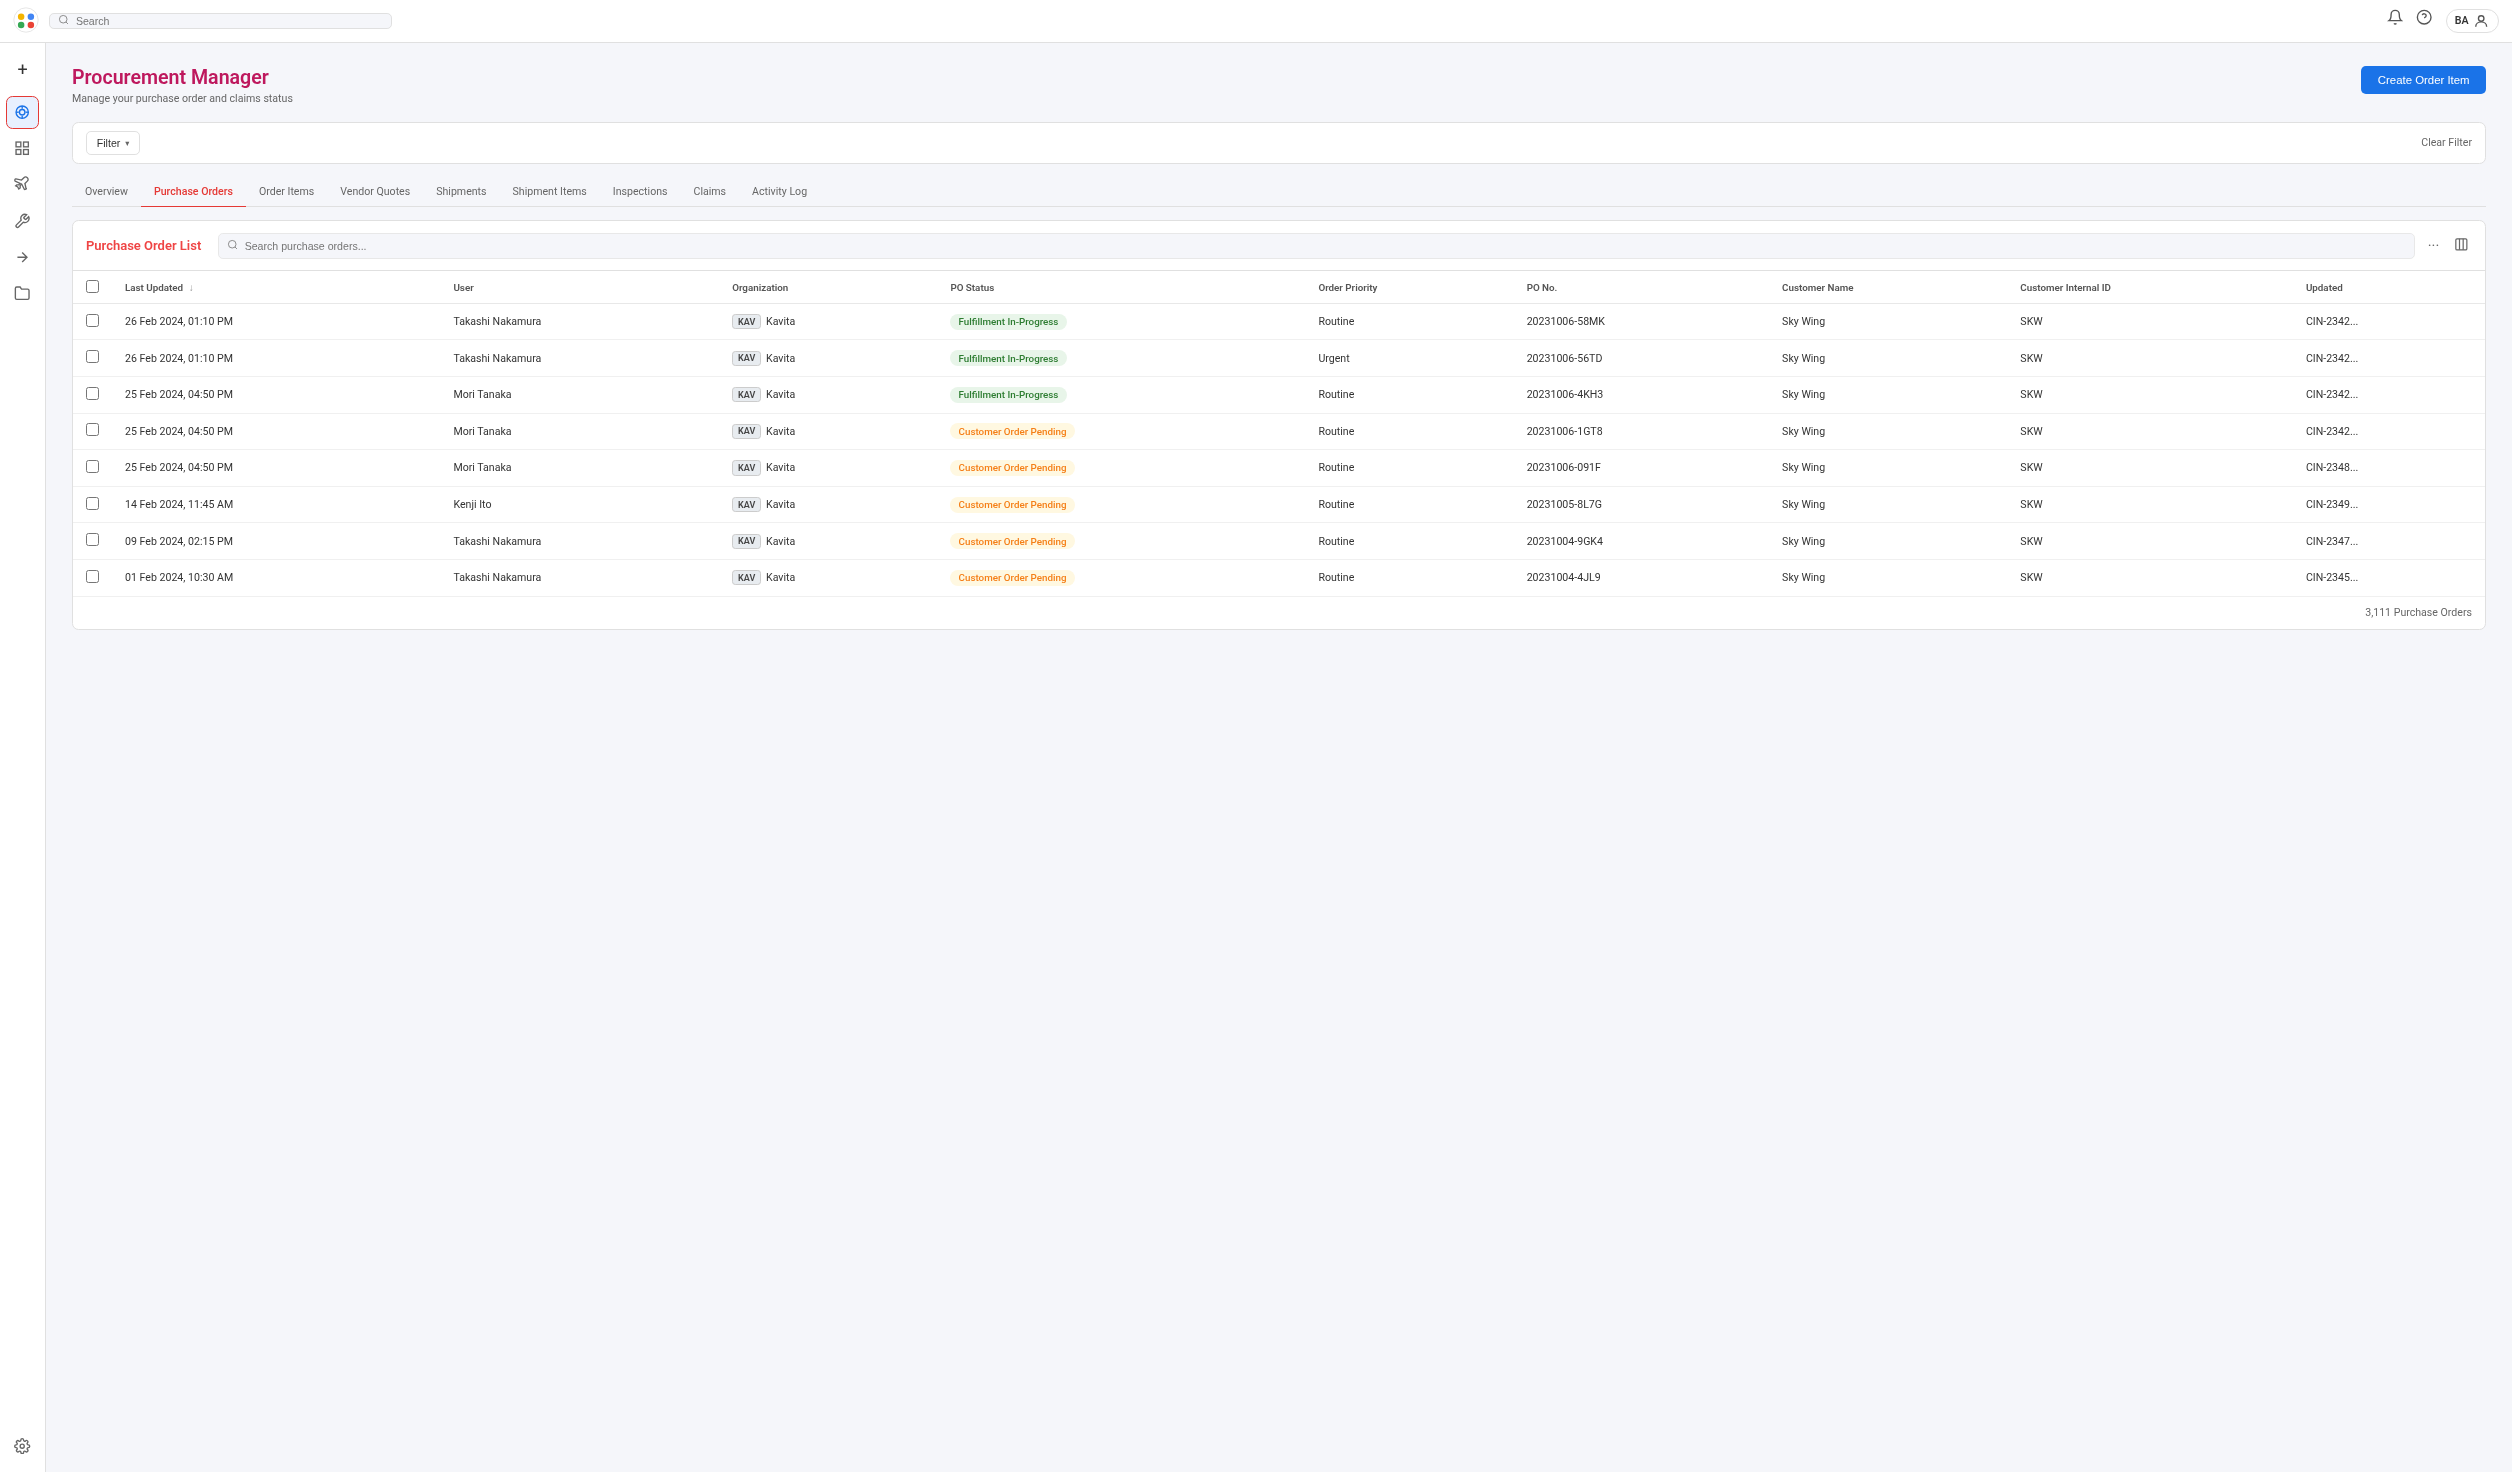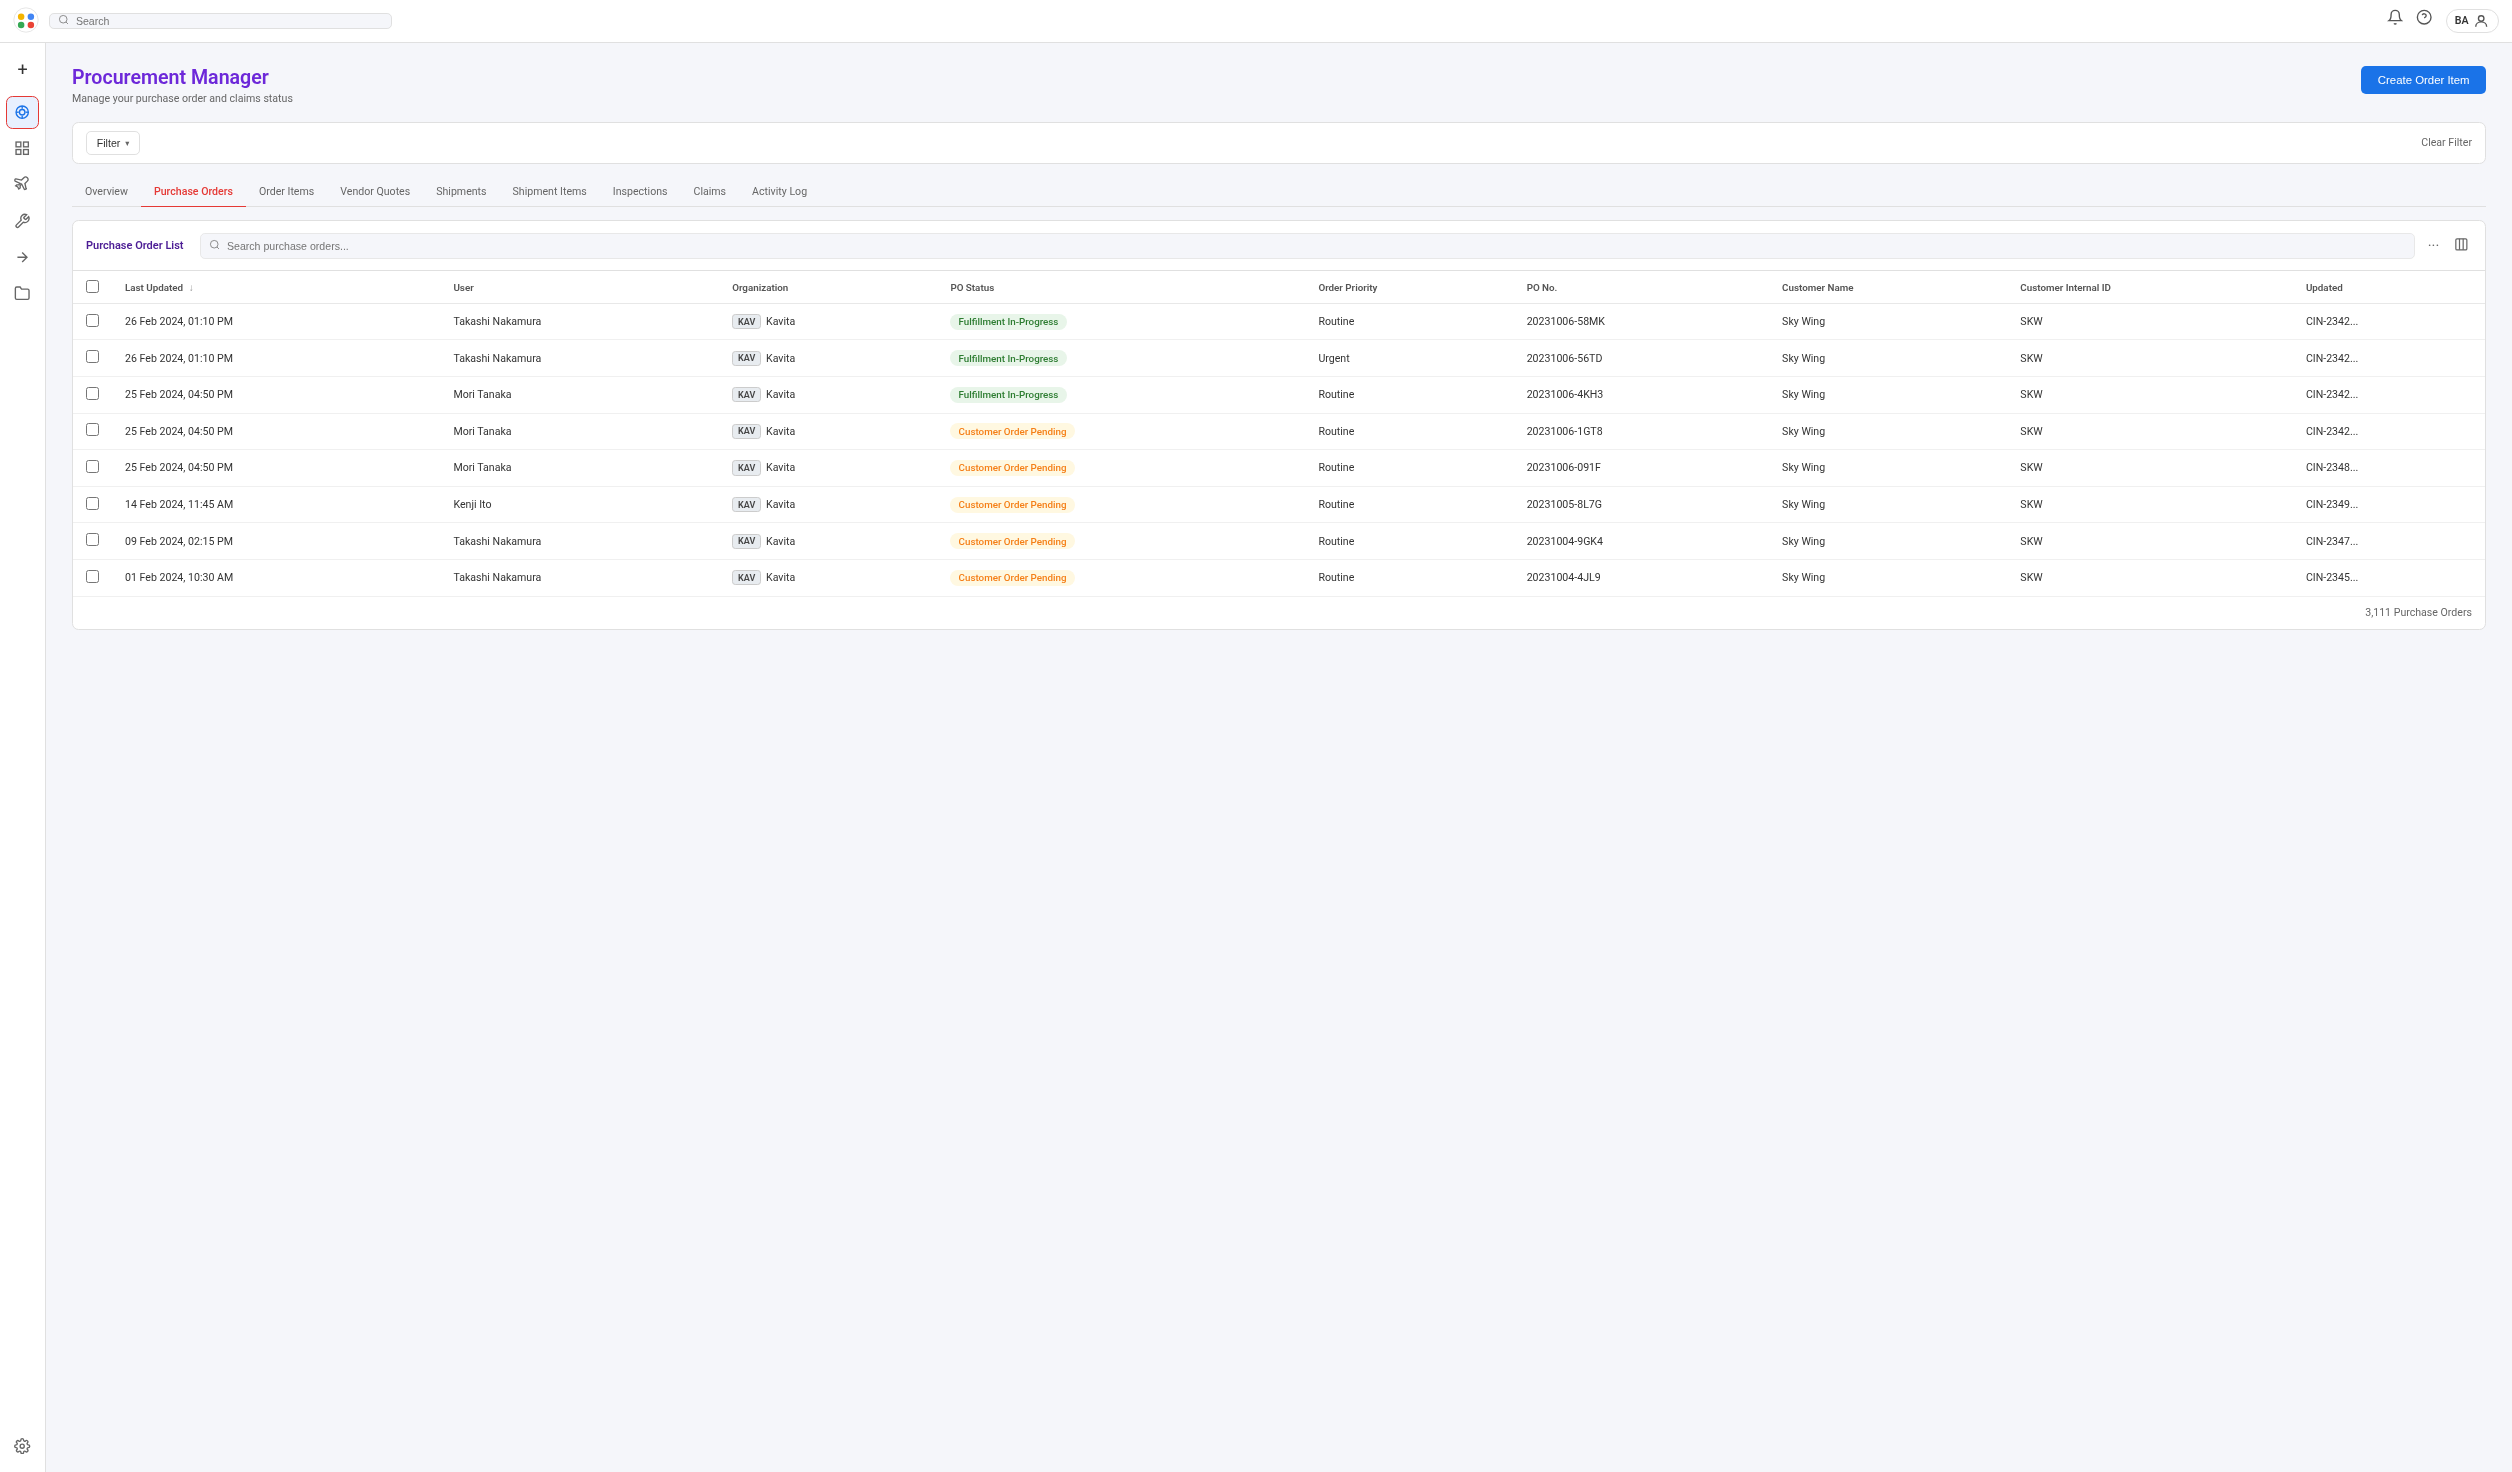--- a/index.html
+++ b/index.html
@@ -22,40 +22,40 @@
     .sidebar-item { width: 33px; height: 33px; display: flex; align-items: center; justify-content: center; border-radius: 6.5px; cursor: pointer; color: #666; font-size: 14.7px; position: relative; }
     .sidebar-item.active { background: #e8f0fe; color: #1a73e8; border: 1.6px solid #e53935; }
     .sidebar-item-add { margin-bottom: 6.5px; color: #333; font-size: 18px; }
     .sidebar-bottom { margin-top: auto; }
 
     
     .main { margin-top: 43px; margin-left: 46px; flex: 1; overflow-y: auto; padding: 23px 26px; }
 
     
     .page-header { display: flex; align-items: flex-start; justify-content: space-between; margin-bottom: 16.4px; }
-    .page-title { font-size: 19.6px; font-weight: 600; color: #6d28d9; margin-bottom: 3.3px; }
+    .page-title { font-size: 19.6px; font-weight: 600; color: #be185d; margin-bottom: 3.3px; }
     .page-subtitle { font-size: 10.6px; color: #666; }
     .btn-primary { background: #1a73e8; color: #fff; border: none; border-radius: 4.9px; padding: 8.2px 16.4px; font-size: 11.4px; font-weight: 500; cursor: pointer; white-space: nowrap; margin-left: 24px; }
 
     
     .filter-bar { background: #fff; border: 0.8px solid #e0e0e0; border-radius: 6.5px; padding: 8.2px 13px; display: flex; align-items: center; justify-content: space-between; margin-bottom: 13px; }
     .filter-left { display: flex; align-items: center; gap: 6.5px; }
     .filter-btn { display: flex; align-items: center; gap: 4.9px; border: 0.8px solid #e0e0e0; border-radius: 4.9px; padding: 4.9px 9.8px; background: #fff; cursor: pointer; font-size: 10.6px; color: #333; }
     .filter-btn .chevron { font-size: 8.2px; color: #666; }
     .clear-filter { font-size: 10.6px; color: #666; cursor: pointer; }
 
     
     .tabs { display: flex; align-items: center; gap: 0; margin-bottom: 13px; border-bottom: 0.8px solid #e0e0e0; }
     .tab { padding: 8.2px 13px; font-size: 10.6px; color: #666; cursor: pointer; border-bottom: 1.6px solid transparent; margin-bottom: -0.8px; white-space: nowrap; }
     .tab.active { color: #e53935; border-bottom-color: #e53935; font-weight: 500; }
 
     
     .table-card { background: #fff; border: 0.8px solid #e0e0e0; border-radius: 6.5px; overflow: hidden; }
     .table-header { display: flex; align-items: center; padding: 11.4px 13px; border-bottom: 0.8px solid #e0e0e0; gap: 9.8px; }
-    .table-title { font-size: 11px; font-weight: 600; color: #4c1d95; }
+    .table-title { font-size: 13px; font-weight: 600; color: #ef4444; }
     .table-search { display: flex; align-items: center; flex: 1; gap: 6.5px; background: #f5f6fa; border: 0.8px solid #e8e8e8; border-radius: 4.9px; padding: 4.9px 8.2px; margin-left: 6.5px; }
     .table-search input { border: none; background: transparent; outline: none; font-size: 10.6px; flex: 1; color: #555; }
     .table-header-right { margin-left: auto; display: flex; align-items: center; gap: 8.2px; }
     .table-menu-btn { font-size: 14.7px; color: #666; cursor: pointer; padding: 3.3px; }
     .table-col-btn { font-size: 13px; color: #666; cursor: pointer; padding: 3.3px; }
 
     
     .data-table { width: 100%; border-collapse: collapse; }
     .data-table th { background: #fff; padding: 8.2px 13px; text-align: left; font-size: 9.8px; font-weight: 600; color: #555; border-bottom: 0.8px solid #e8e8e8; white-space: nowrap; }
     .data-table th .sort-icon { margin-left: 3.3px; color: #999; }

